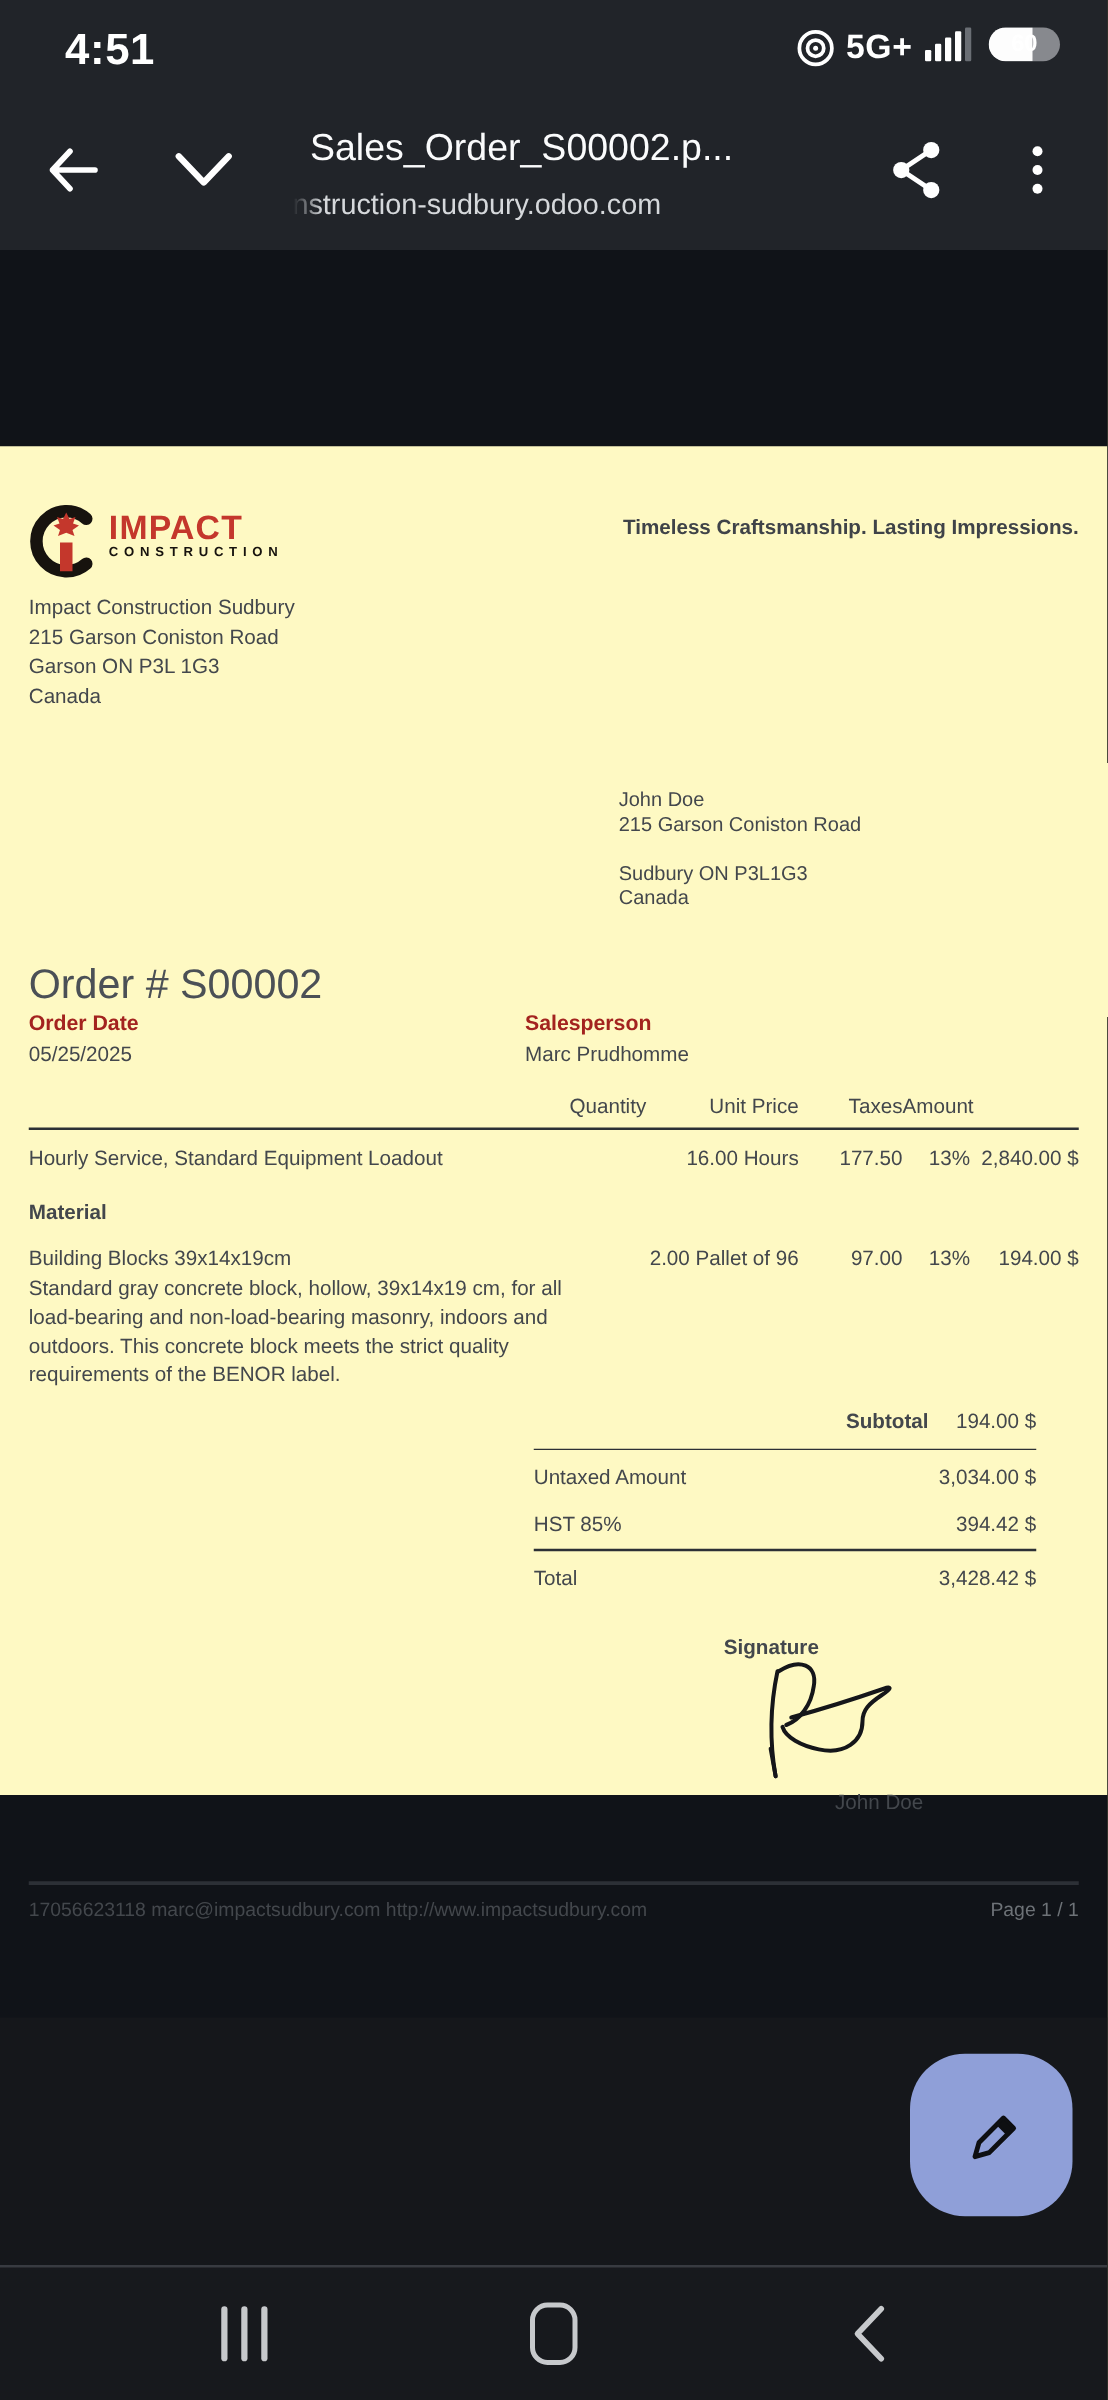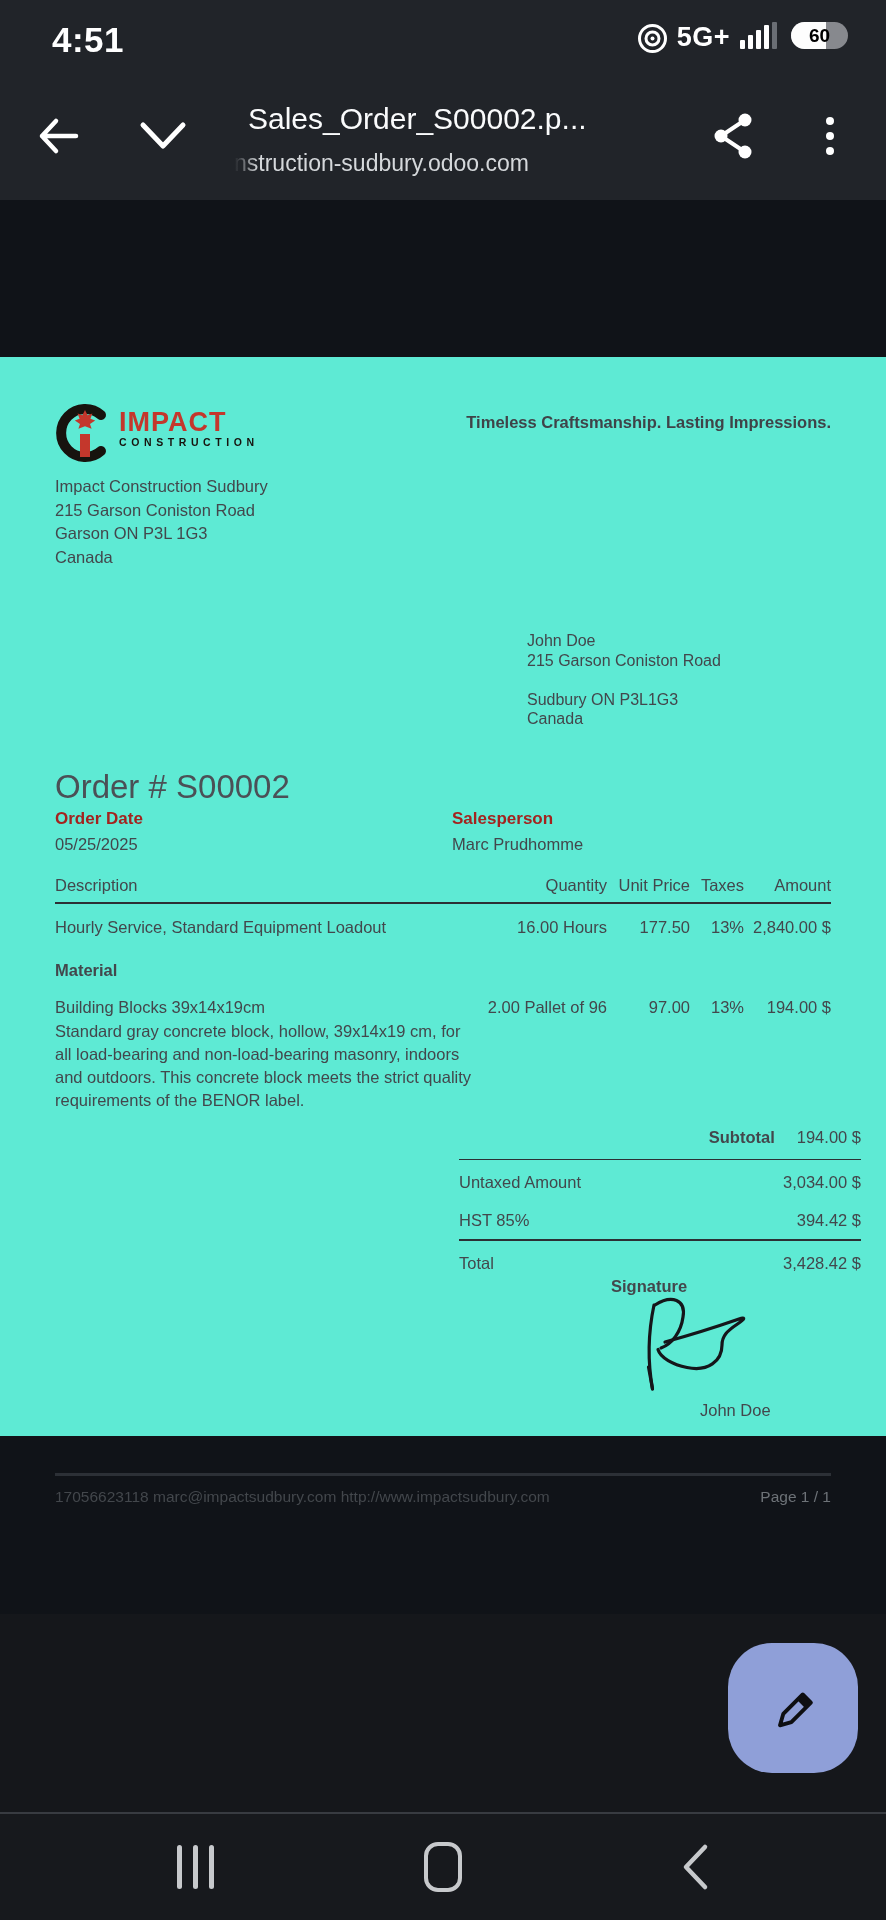--- a/index.html
+++ b/index.html
@@ -16,39 +16,39 @@
   .st-right { position:absolute; right:38px; top:22px; display:flex;
               align-items:flex-start; gap:8px; }
   .net-label { color:#fff; font-size:27px; font-weight:bold; letter-spacing:.5px; }
   .sig-bars { display:flex; align-items:flex-end; gap:3px; height:27px; margin-left:2px; }
   .sig-bars i { display:block; width:5px; background:#fff; border-radius:1px; }
   .sig-bars i.dim { background:#6a6e74; }
   .battery { position:relative; width:57px; height:27px; border-radius:14px;
              background:#87898e; overflow:hidden; margin-left:6px; }
   .battery .fill { position:absolute; left:0; top:0; bottom:0; width:62%; background:#fdfdfd; }
   .battery .pct { position:absolute; inset:0; display:flex; align-items:center;
-                  justify-content:center; font-size:19px; font-weight:bold; color:#000000; }
+                  justify-content:center; font-size:19px; font-weight:bold; color:#ffffff; }
 
   .tb-btn { position:absolute; background:none; border:none; cursor:pointer; padding:0; }
   .tb-back { left:36px; top:116px; }
   .tb-collapse { left:138px; top:120px; }
   .tb-title { position:absolute; left:248px; top:102px; color:#fafbfc;
               font-size:30px; font-weight:400; white-space:nowrap; }
   .tb-subtitle { position:absolute; left:234px; top:150px; color:#d5d8db;
                  font-size:23px; white-space:nowrap; }
   .tb-subtitle::before { content:""; position:absolute; left:-2px; top:0; bottom:0;
                  width:26px; background:linear-gradient(90deg,#212429 10%,rgba(33,36,41,0)); }
   .tb-share { left:710px; top:110px; }
   .tb-menu { left:812px; top:110px; width:36px; height:52px; display:flex;
              flex-direction:column; align-items:center; justify-content:center; gap:7px; }
   .tb-menu i { width:8px; height:8px; border-radius:50%; background:#fff; }
 
   
   .doc { position:absolute; top:357px; left:0; width:886px; height:1079px;
-         background:#5eead4; padding:0 55px; color:#43474c; font-size:16.5px; }
+         background:#fef9c3; padding:0 23px; color:#43474c; font-size:16.5px; }
 
   .doc-header { display:flex; justify-content:space-between; margin-top:44px; }
   .logo { display:flex; align-items:flex-start; gap:6px; }
   .logo-words { margin-top:8px; }
   .logo-word1 { color:#c4372c; font-size:27px; font-weight:800; letter-spacing:1px; line-height:26px; }
   .logo-word2 { color:#17130e; font-size:10.5px; font-weight:700; letter-spacing:4.6px; line-height:15px; }
   .tagline { margin-top:12px; font-weight:bold; font-size:16.5px; color:#3f4348; }
 
   .addr { line-height:23.5px; }
   .company-addr { margin-top:10px; }
@@ -72,21 +72,21 @@
   .totals { margin-left:404px; width:402px; margin-top:16px; }
   .t-row { display:flex; justify-content:space-between; font-size:16.5px; }
   .t-sub { justify-content:flex-end; gap:22px; padding-bottom:12px; }
   .t-sub .t-label { font-weight:bold; }
   .t-line { border-bottom:1.5px solid #2c3035; }
   .t-line.thick { border-bottom-width:2.5px; }
   .t-untaxed { padding-top:13px; padding-bottom:9px; }
   .t-hst { padding-top:10px; padding-bottom:9px; }
   .t-total { padding-top:13px; }
 
-  .sig-block { position:relative; height:160px; margin-top:4px; }
+  .sig-block { position:relative; height:160px; margin-top:36px; }
   .sig-label { position:absolute; left:556px; top:0; font-weight:bold; font-size:16.5px; }
   .sig-draw { position:absolute; left:576px; top:14px; }
   .sig-name { position:absolute; left:645px; top:124px; font-size:16.5px; }
 
   .doc-footer { margin-top:36px; border-top:3px solid #2c3036; padding-top:12px;
                 display:flex; justify-content:space-between; font-size:15.5px; }
   .page-num { color:#6d7277; }
 
   
   .bottom-panel { position:absolute; top:1614px; left:0; width:886px; height:198px;
@@ -206,21 +206,20 @@
         <div class="info-value">05/25/2025</div>
       </div>
       <div>
         <div class="info-label">Salesperson</div>
         <div class="info-value">Marc Prudhomme</div>
       </div>
     </div>
 
     <div class="order-table">
       <div class="tr thead">
-        <div>Description</div>
         <div class="num">Quantity</div>
         <div class="num">Unit Price</div>
         <div class="num">Taxes</div>
         <div class="num">Amount</div>
       </div>
       <div class="tr row-service">
         <div>Hourly Service, Standard Equipment Loadout</div>
         <div class="num">16.00 Hours</div>
         <div class="num">177.50</div>
         <div class="num">13%</div>

